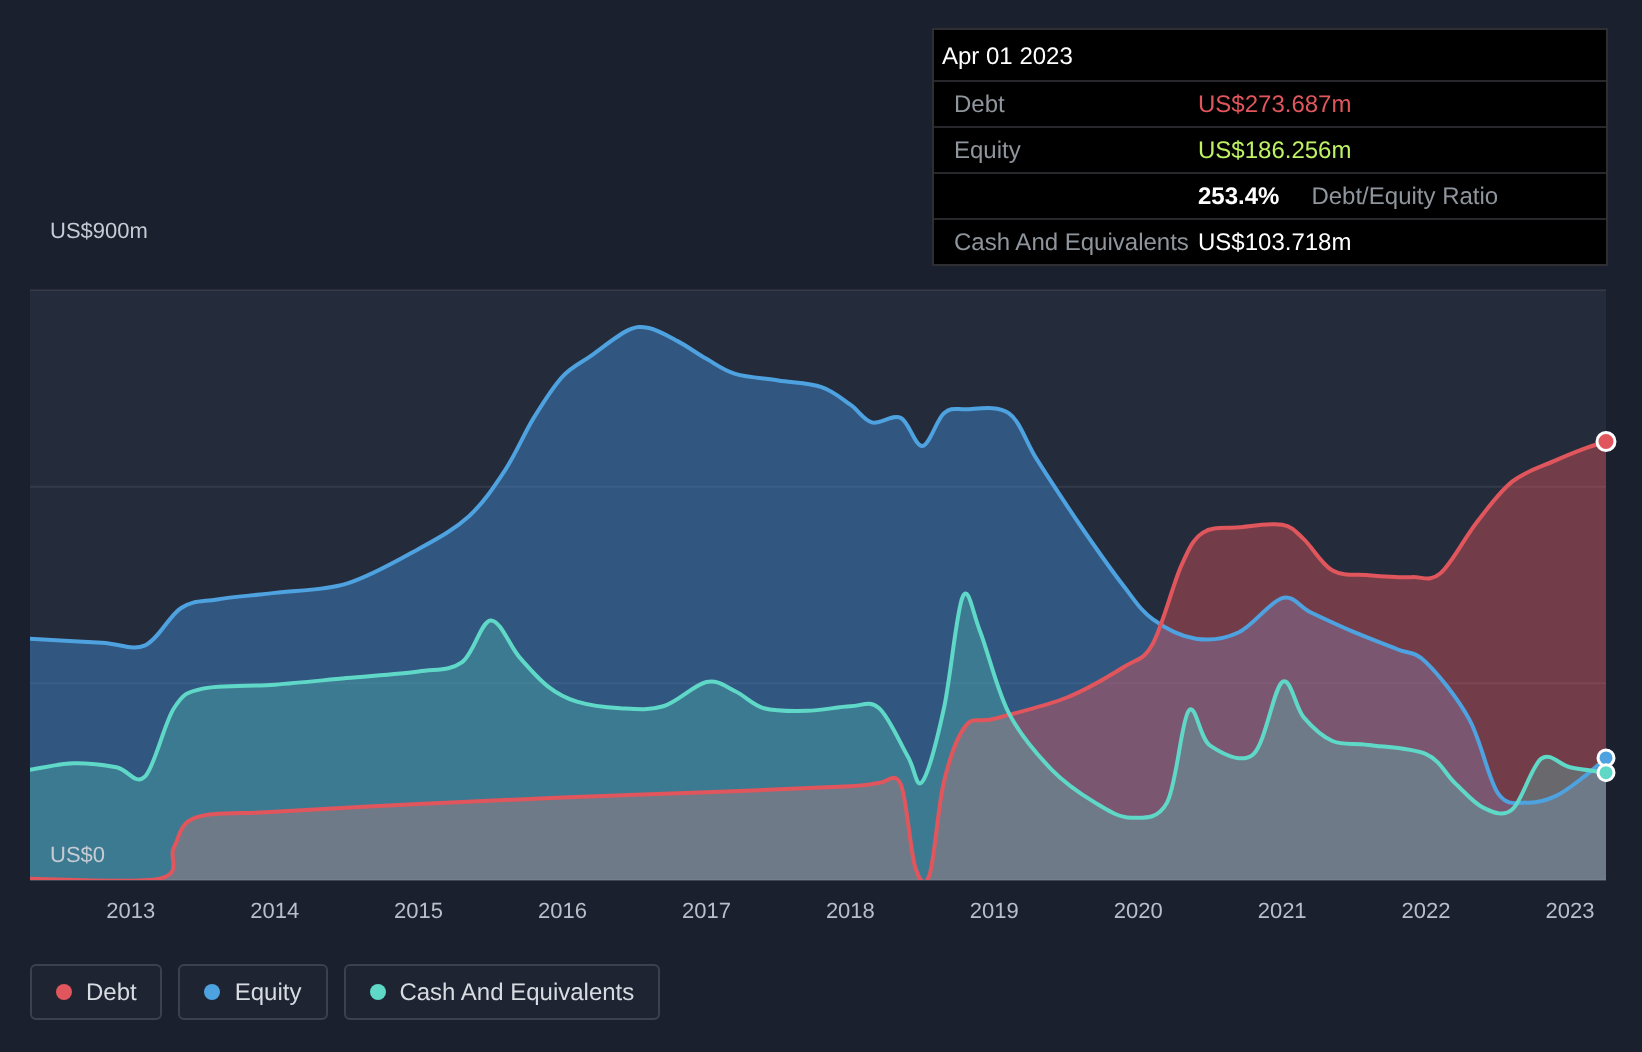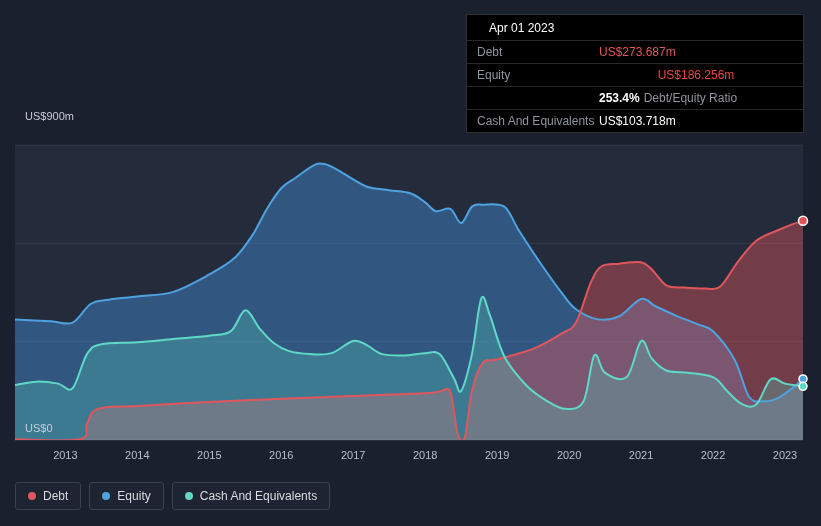--- a/index.html
+++ b/index.html
@@ -9,26 +9,26 @@
     font-family:"Liberation Sans", sans-serif;
   }
   svg.chart{position:absolute;left:0;top:0;}
 
   
   .tooltip{
     position:absolute;top:14px;right:17px;width:338px;
     background:#000;border:1px solid #2e2e33;color:#fff;
     font-size:12px;z-index:5;box-sizing:border-box;
   }
-  .tt-header{padding:6px 10px 5px 22px;color:#fff;}
+  .tt-header{padding:6px 10px 5px 4px;color:#fff;}
   .tt-row{display:flex;align-items:baseline;padding:4px 10px;border-top:1px solid #28282c;}
   .tt-label{width:122px;flex:0 0 auto;color:#8f959c;}
   .tt-value{flex:1;color:#fff;}
   .tt-value b{font-weight:bold;color:#fff;}
-  .tt-muted{color:#8f959c;margin-left:4px;font-weight:normal;}
+  .tt-muted{color:#8f959c;margin-left:16px;font-weight:normal;}
 
   
   .ylabel{position:absolute;left:25px;color:#c6cbd4;font-size:11px;z-index:3;}
   .ylabel.top{top:110px;}
   .ylabel.bottom{top:422px;}
 
   
   .legend{position:absolute;left:15px;top:482px;display:flex;gap:8px;z-index:4;}
   .chip{
     display:inline-flex;align-items:center;gap:7px;padding:6px 12px;
@@ -82,21 +82,21 @@
 <div class="ylabel bottom">US$0</div>
 
 <div class="tooltip">
   <div class="tt-header">Apr 01 2023</div>
   <div class="tt-row">
     <span class="tt-label">Debt</span>
     <span class="tt-value" style="color: rgb(224, 86, 92);">US$273.687m</span>
   </div>
   <div class="tt-row">
     <span class="tt-label">Equity</span>
-    <span class="tt-value" style="color: #ef4444; text-align: center;">US$186.256m</span>
+    <span class="tt-value" style="color: #bef264;">US$186.256m</span>
   </div>
   <div class="tt-row">
     <span class="tt-label"></span>
     <span class="tt-value">
       <b>253.4%</b><span class="tt-muted">Debt/Equity Ratio</span>
     </span>
   </div>
   <div class="tt-row">
     <span class="tt-label">Cash And Equivalents</span>
     <span class="tt-value" style="color: rgb(255, 255, 255);">US$103.718m</span>

